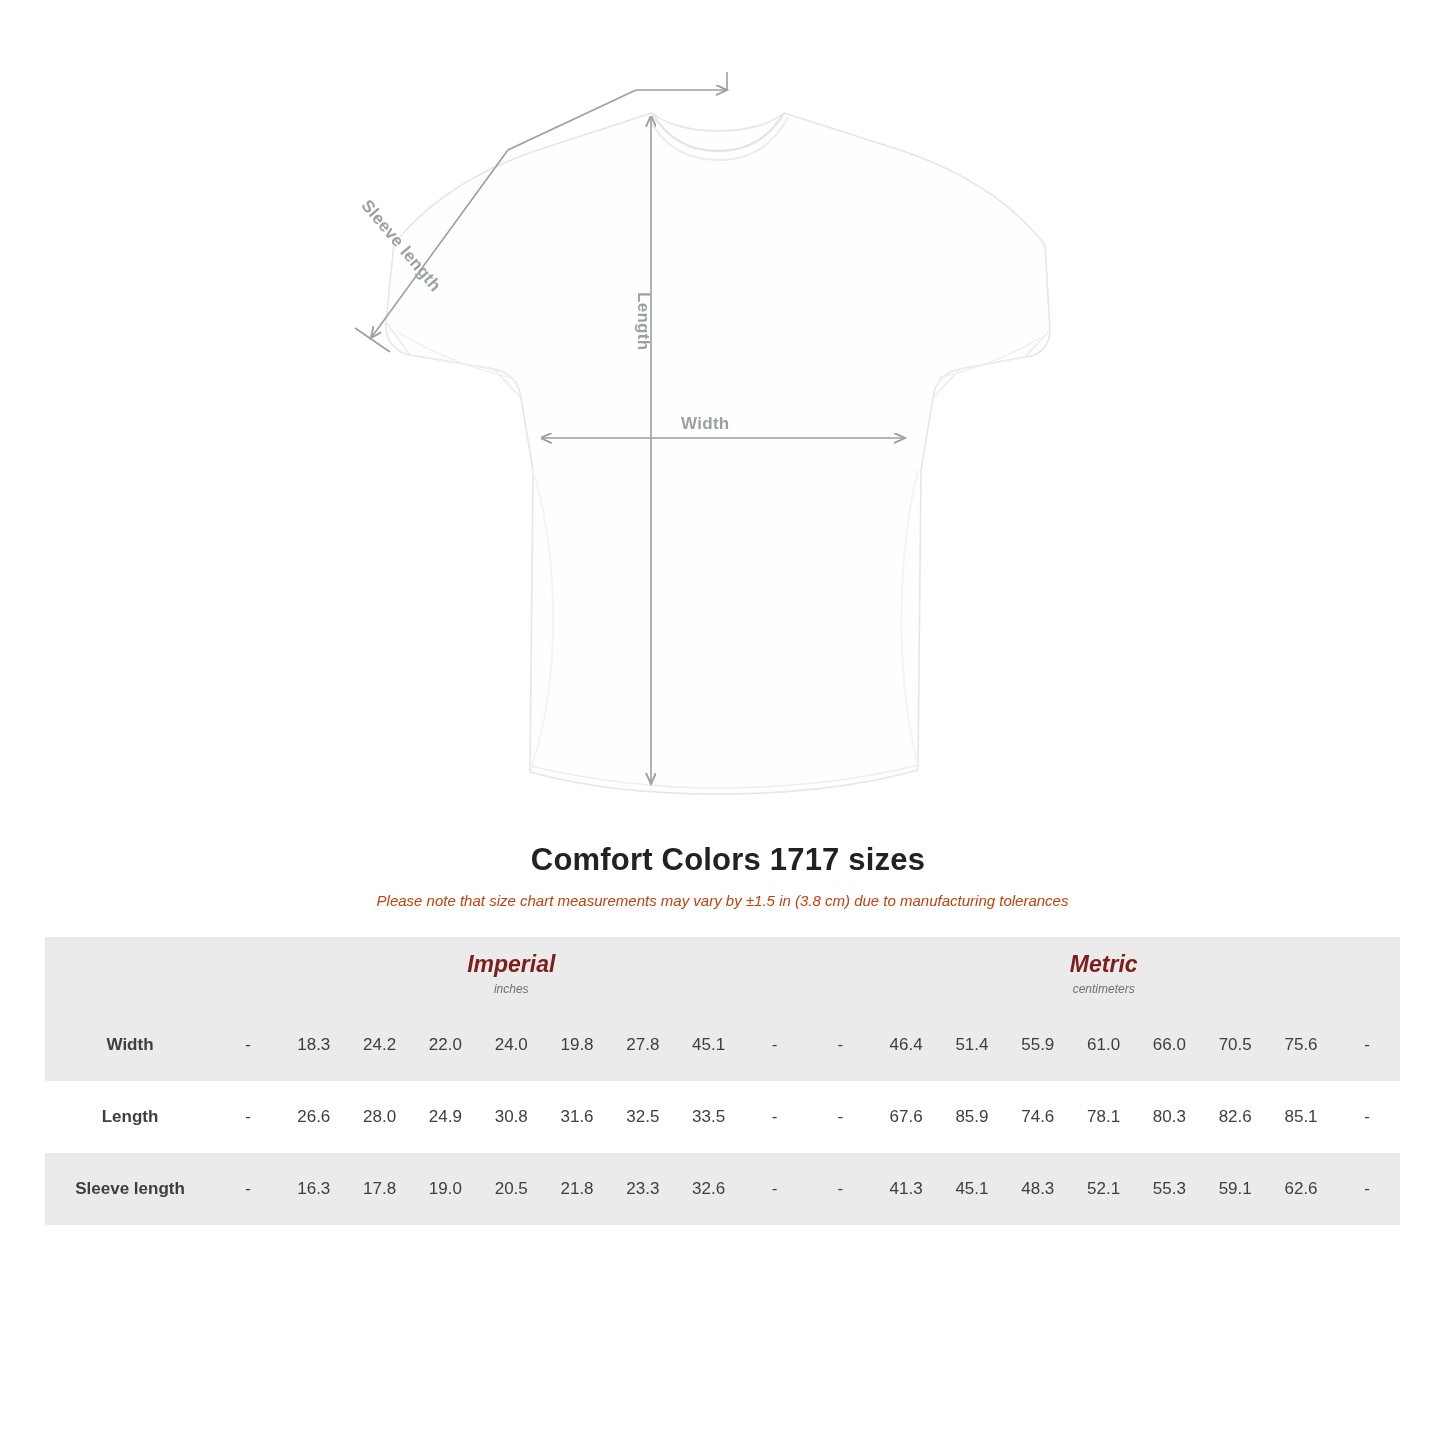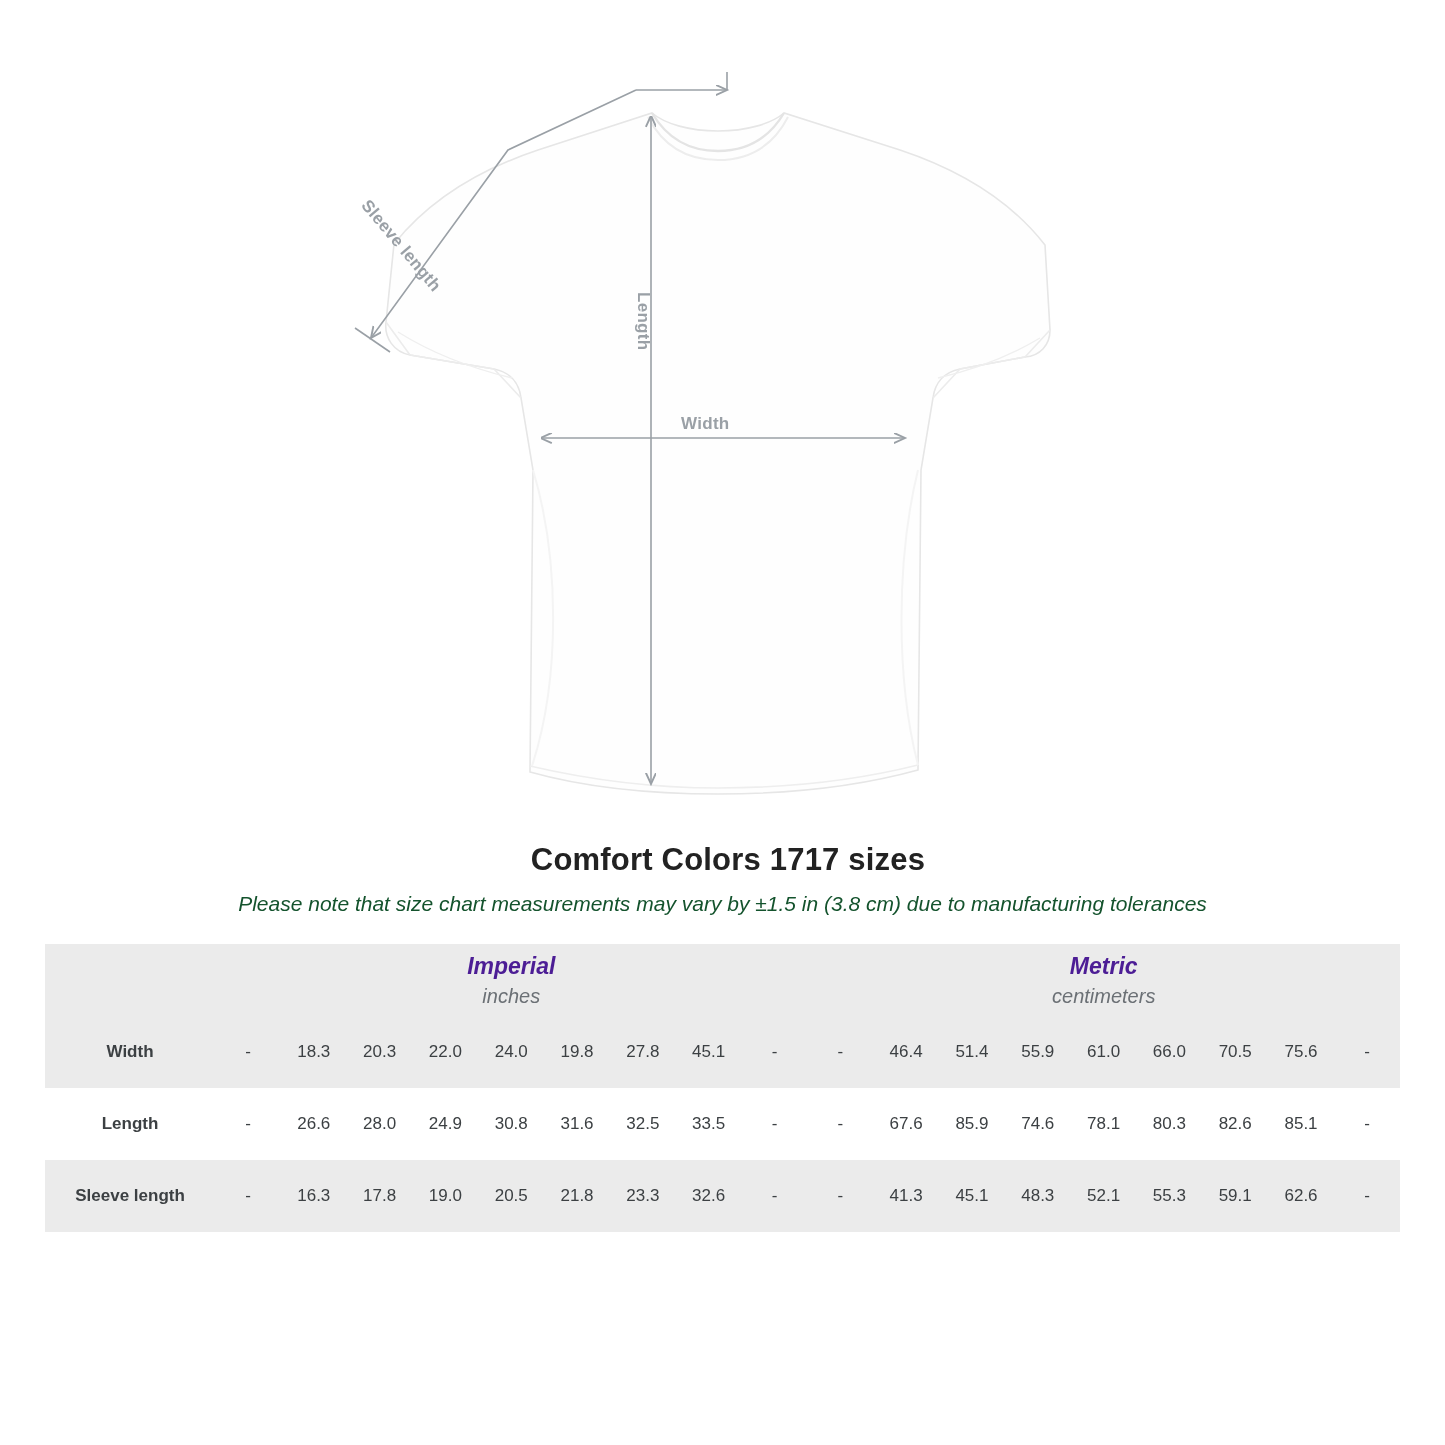--- a/index.html
+++ b/index.html
@@ -63,23 +63,23 @@
   }
   .chart-title {
     font-size: 31px;
     font-weight: bold;
     color: #222222;
     letter-spacing: 0.2px;
     padding-left: 11px;
   }
   .chart-note {
     margin-top: 14px;
-    font-size: 21px;
+    font-size: 15px;
     font-style: italic;
-    color: #14532d;
+    color: #c2410c;
   }
 
   
   .table-wrap {
     margin: 28px 45px 0 45px;
   }
   table.size-table {
     width: 1355px;
     border-collapse: collapse;
     table-layout: fixed;
@@ -95,25 +95,25 @@
     border: none;
   }
   .band-row td {
     height: 115px;
     background: #ebebeb;
   }
   .unit-system {
     font-size: 23px;
     font-weight: bold;
     font-style: italic;
-    color: #4c1d95;
+    color: #7f1d1d;
     line-height: 1.25;
   }
   .unit-sub {
-    font-size: 20px;
+    font-size: 12px;
     font-style: italic;
     color: #6b7075;
     font-weight: normal;
     margin-top: 4px;
   }
   .head-row td {
     background: #ffffff;
     font-weight: bold;
     font-size: 17px;
     color: #3c4043;
@@ -243,21 +243,21 @@
             <div class="unit-system">Metric</div>
             <div class="unit-sub">centimeters</div>
           </td>
         </tr>
 
 
         <tr class="row-alt">
           <td class="rowlabel">Width</td>
           <td>-</td>
           <td>18.3</td>
-          <td>20.3</td>
+          <td>24.2</td>
           <td>22.0</td>
           <td>24.0</td>
           <td>19.8</td>
           <td>27.8</td>
           <td>45.1</td>
           <td>-</td>
           <td>-</td>
           <td>46.4</td>
           <td>51.4</td>
           <td>55.9</td>

